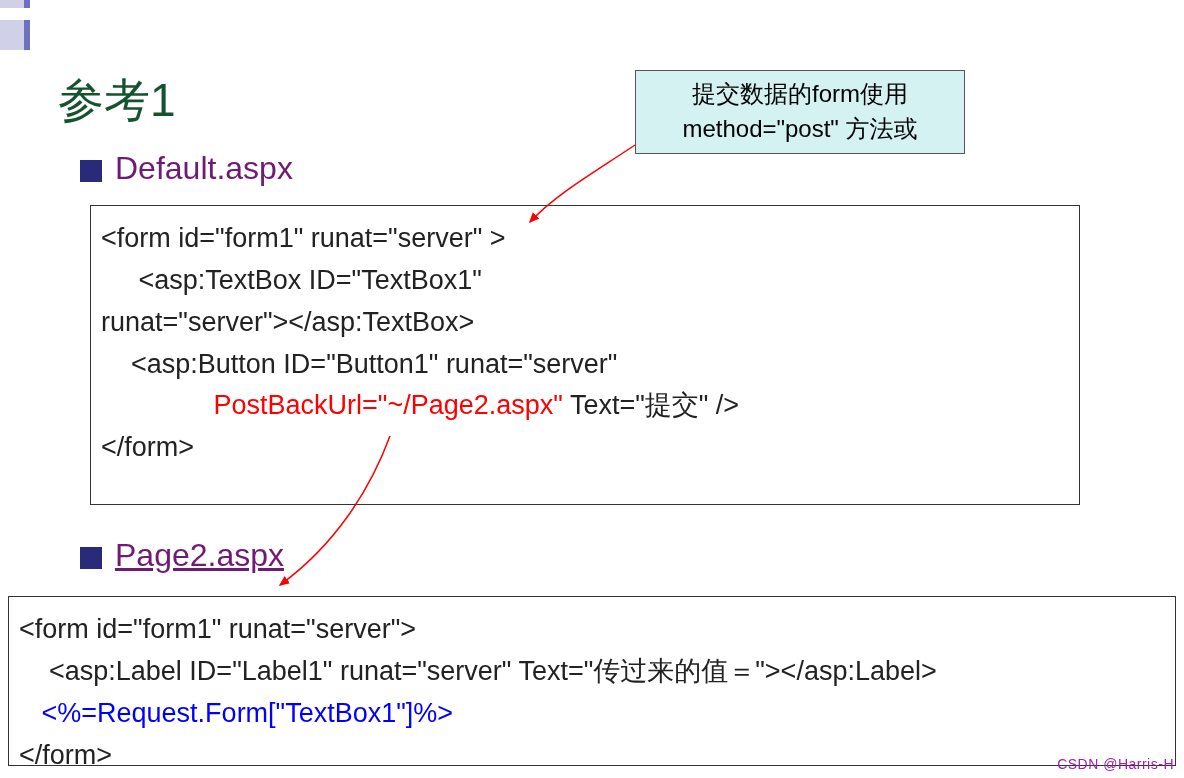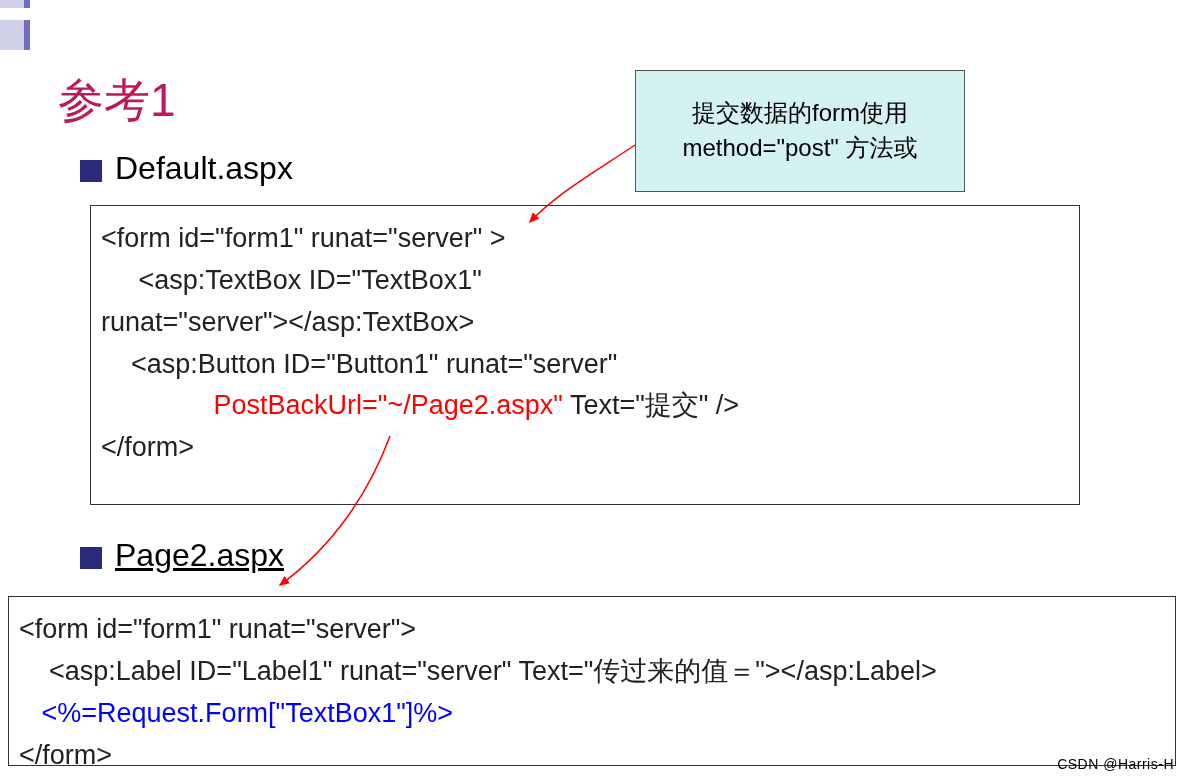--- a/index.html
+++ b/index.html
@@ -27,34 +27,34 @@
       width: 30px;
       height: 8px;
       background: #d0d0e8;
       border-right: 6px solid #7070c0;
     }
     .title {
       position: absolute;
       left: 58px;
       top: 70px;
       font-size: 46px;
-      color: #be185d;
+      color: #14532d;
     }
     .bullet {
       position: absolute;
       width: 22px;
       height: 22px;
       background: #2a2a7a;
     }
     .bullet1 { left: 80px; top: 160px; }
     .bullet2 { left: 80px; top: 547px; }
     .sub-head {
       position: absolute;
       font-size: 32px;
-      color: #000000;
+      color: #701a75;
     }
     .sh1 { left: 115px; top: 150px; }
     .sh2 { left: 115px; top: 537px; text-decoration: underline; }
     .code-box {
       position: absolute;
       border: 1.5px solid #333;
       background: #fff;
       padding: 12px 10px;
       font-size: 27px;
       color: #222;
@@ -64,39 +64,39 @@
     .cb2 { left: 8px; top: 596px; width: 1168px; height: 170px; }
     .red { color: #ff0000; }
     .blue { color: #0000ff; }
     .callout {
       position: absolute;
       left: 635px;
       top: 70px;
       width: 330px;
       border: 1.5px solid #555;
       background: #d4f2f2;
-      padding: 25px 8px;
+      padding: 6px 8px;
       font-size: 24px;
       text-align: center;
       line-height: 1.45;
     }
     .svg-arrows {
       position: absolute;
       left: 0;
       top: 0;
       width: 1184px;
       height: 778px;
       pointer-events: none;
     }
     .watermark {
       position: absolute;
       right: 10px;
       bottom: 6px;
       font-size: 14px;
-      color: #000000;
+      color: #a21caf;
       letter-spacing: 0.5px;
     }
     .indent { display: inline-block; }
     .line { white-space: pre; }
   </style>
 </head>
 <body>
 
 <div class="top-stub"></div>
 <div class="side-bar"></div>

